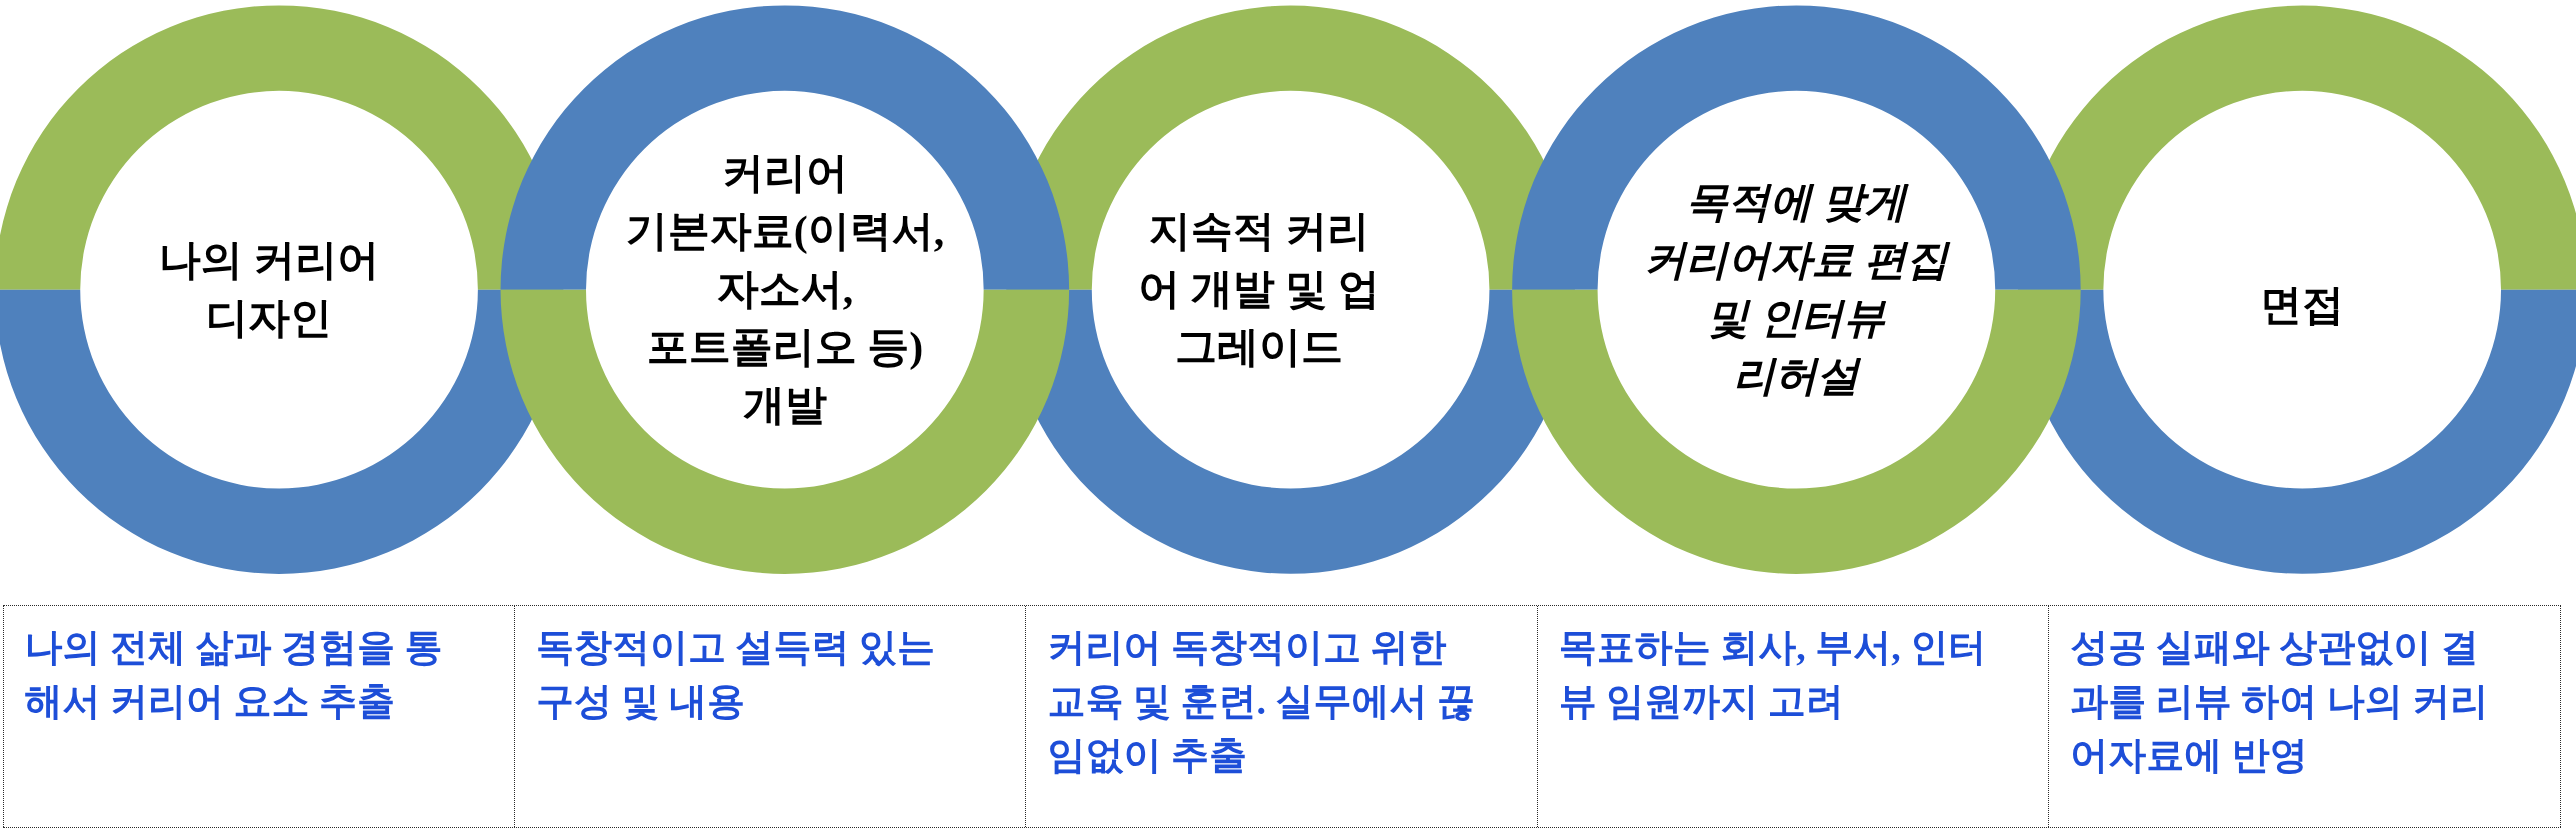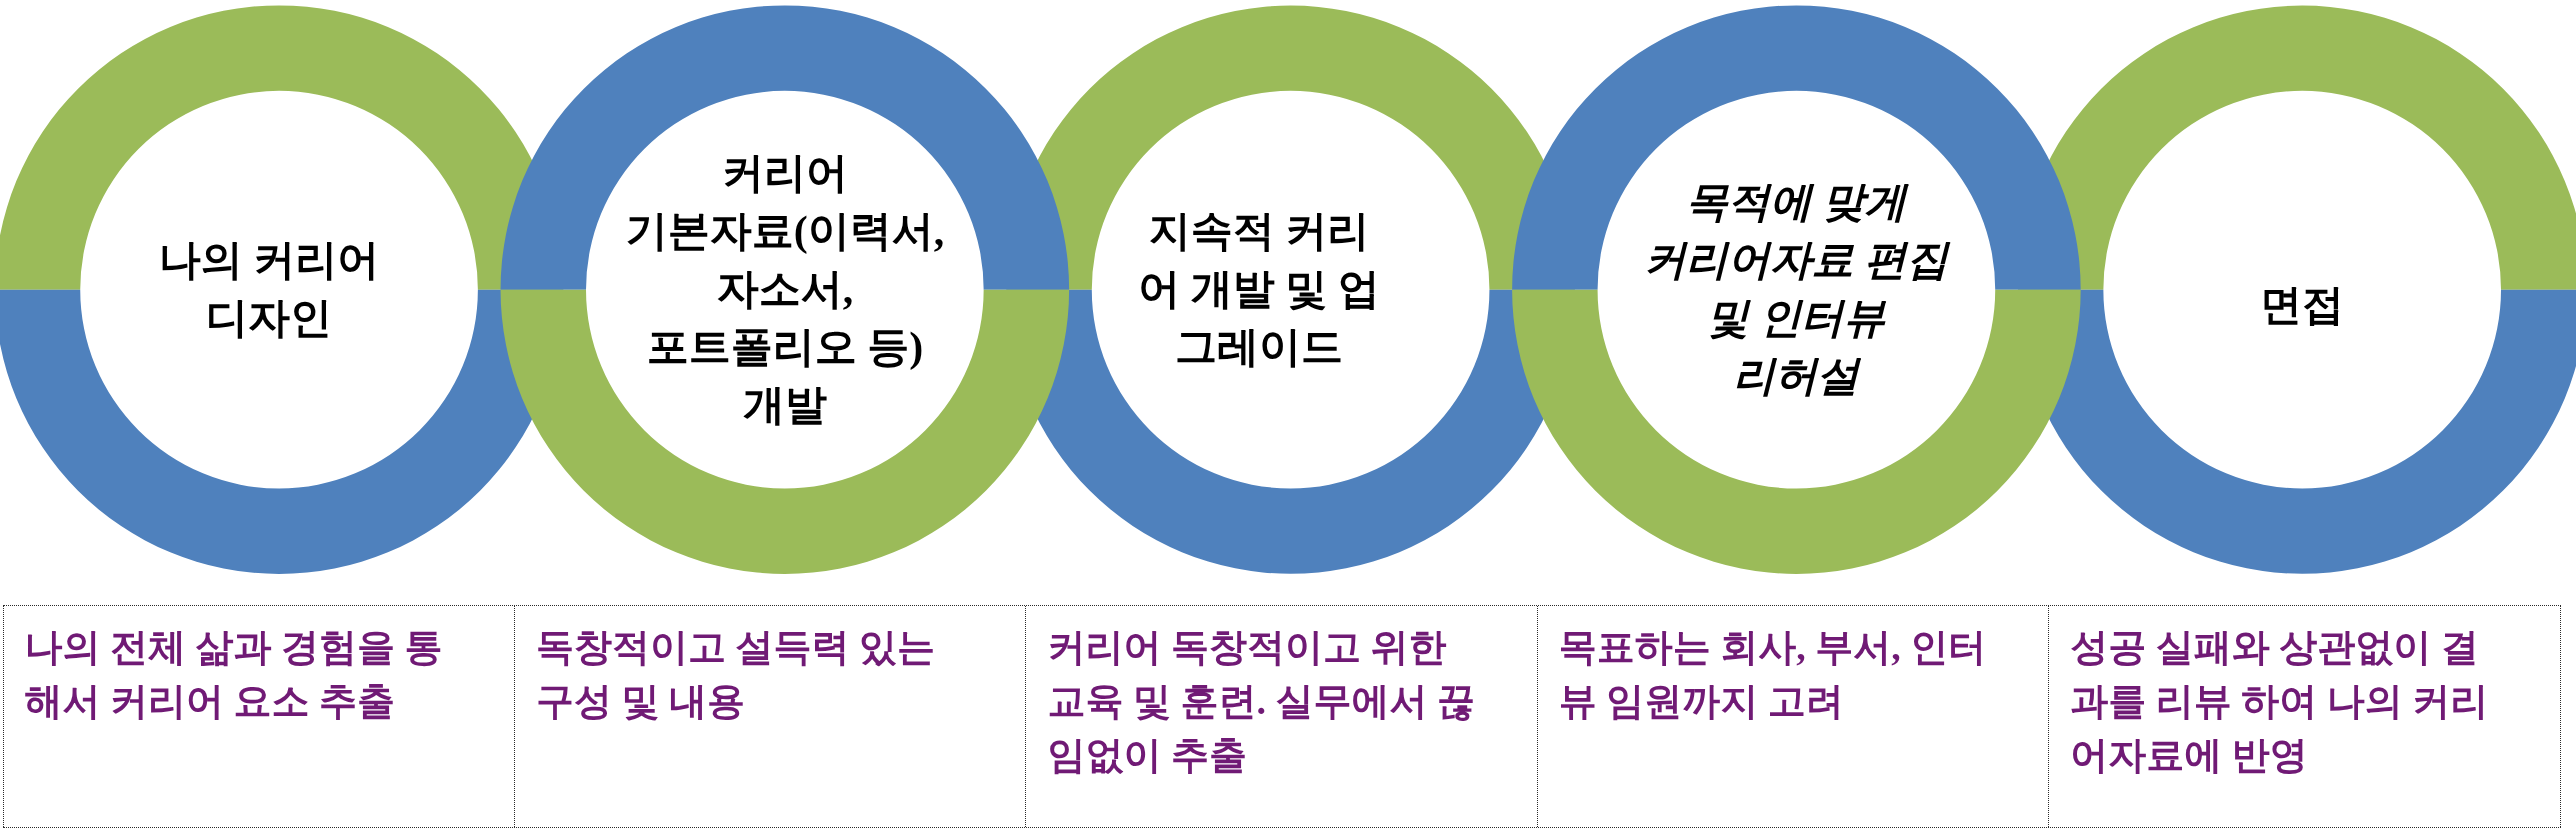--- a/index.html
+++ b/index.html
@@ -42,21 +42,21 @@
     box-sizing:border-box;
     border-right:1.7px dotted #2a2a2a;
     padding:15.7px 21px;
   }
   .desc-cell.first{border-left:1.7px dotted #2a2a2a;}
   .desc-text{
     font-weight:bold;
     font-size:38px;
     line-height:1.42;
     white-space:pre-line;
-    color:#701a75;
+    color:#1d4ed8;
   }
 </style>
 </head>
 <body>
 
 <div class="page">
 
   <div class="diagram">
     <svg id="rings" viewBox="0 0 2954 690">
         <path d="M -6 332 A 326 326 0 0 1 646 332 L 548 332 A 228 228 0 0 0 92 332 Z" fill="#9BBB59"></path>

